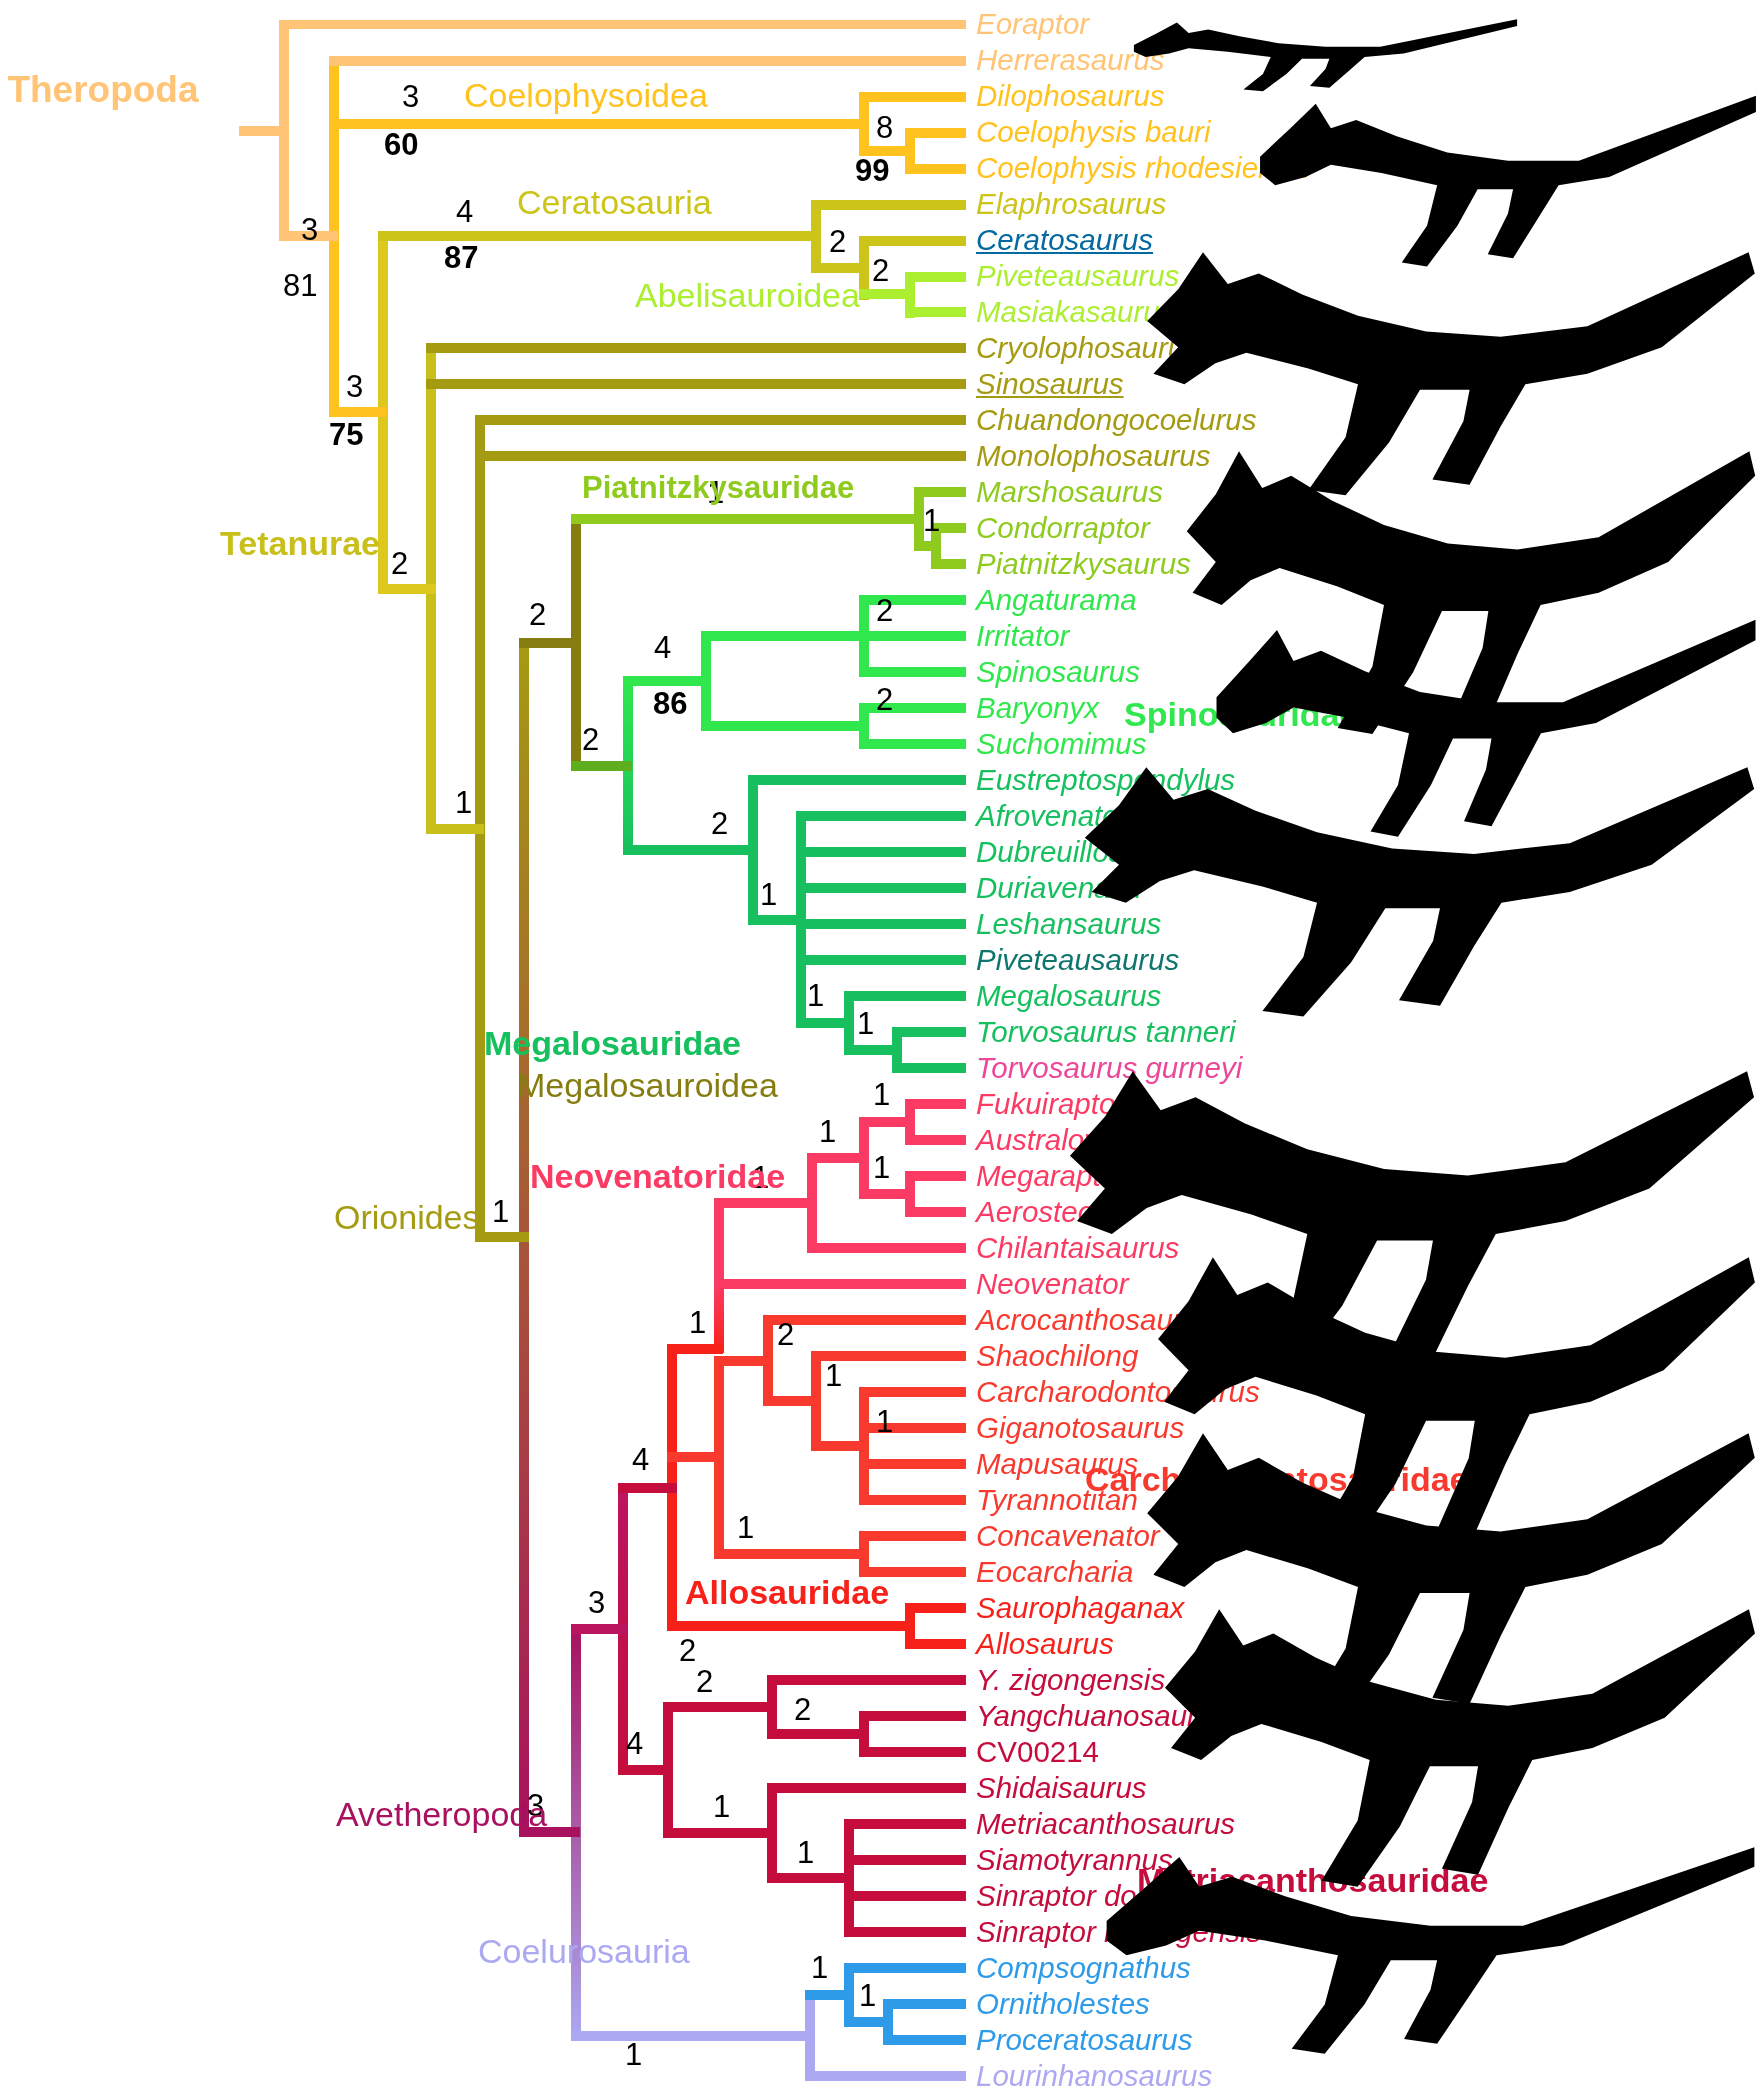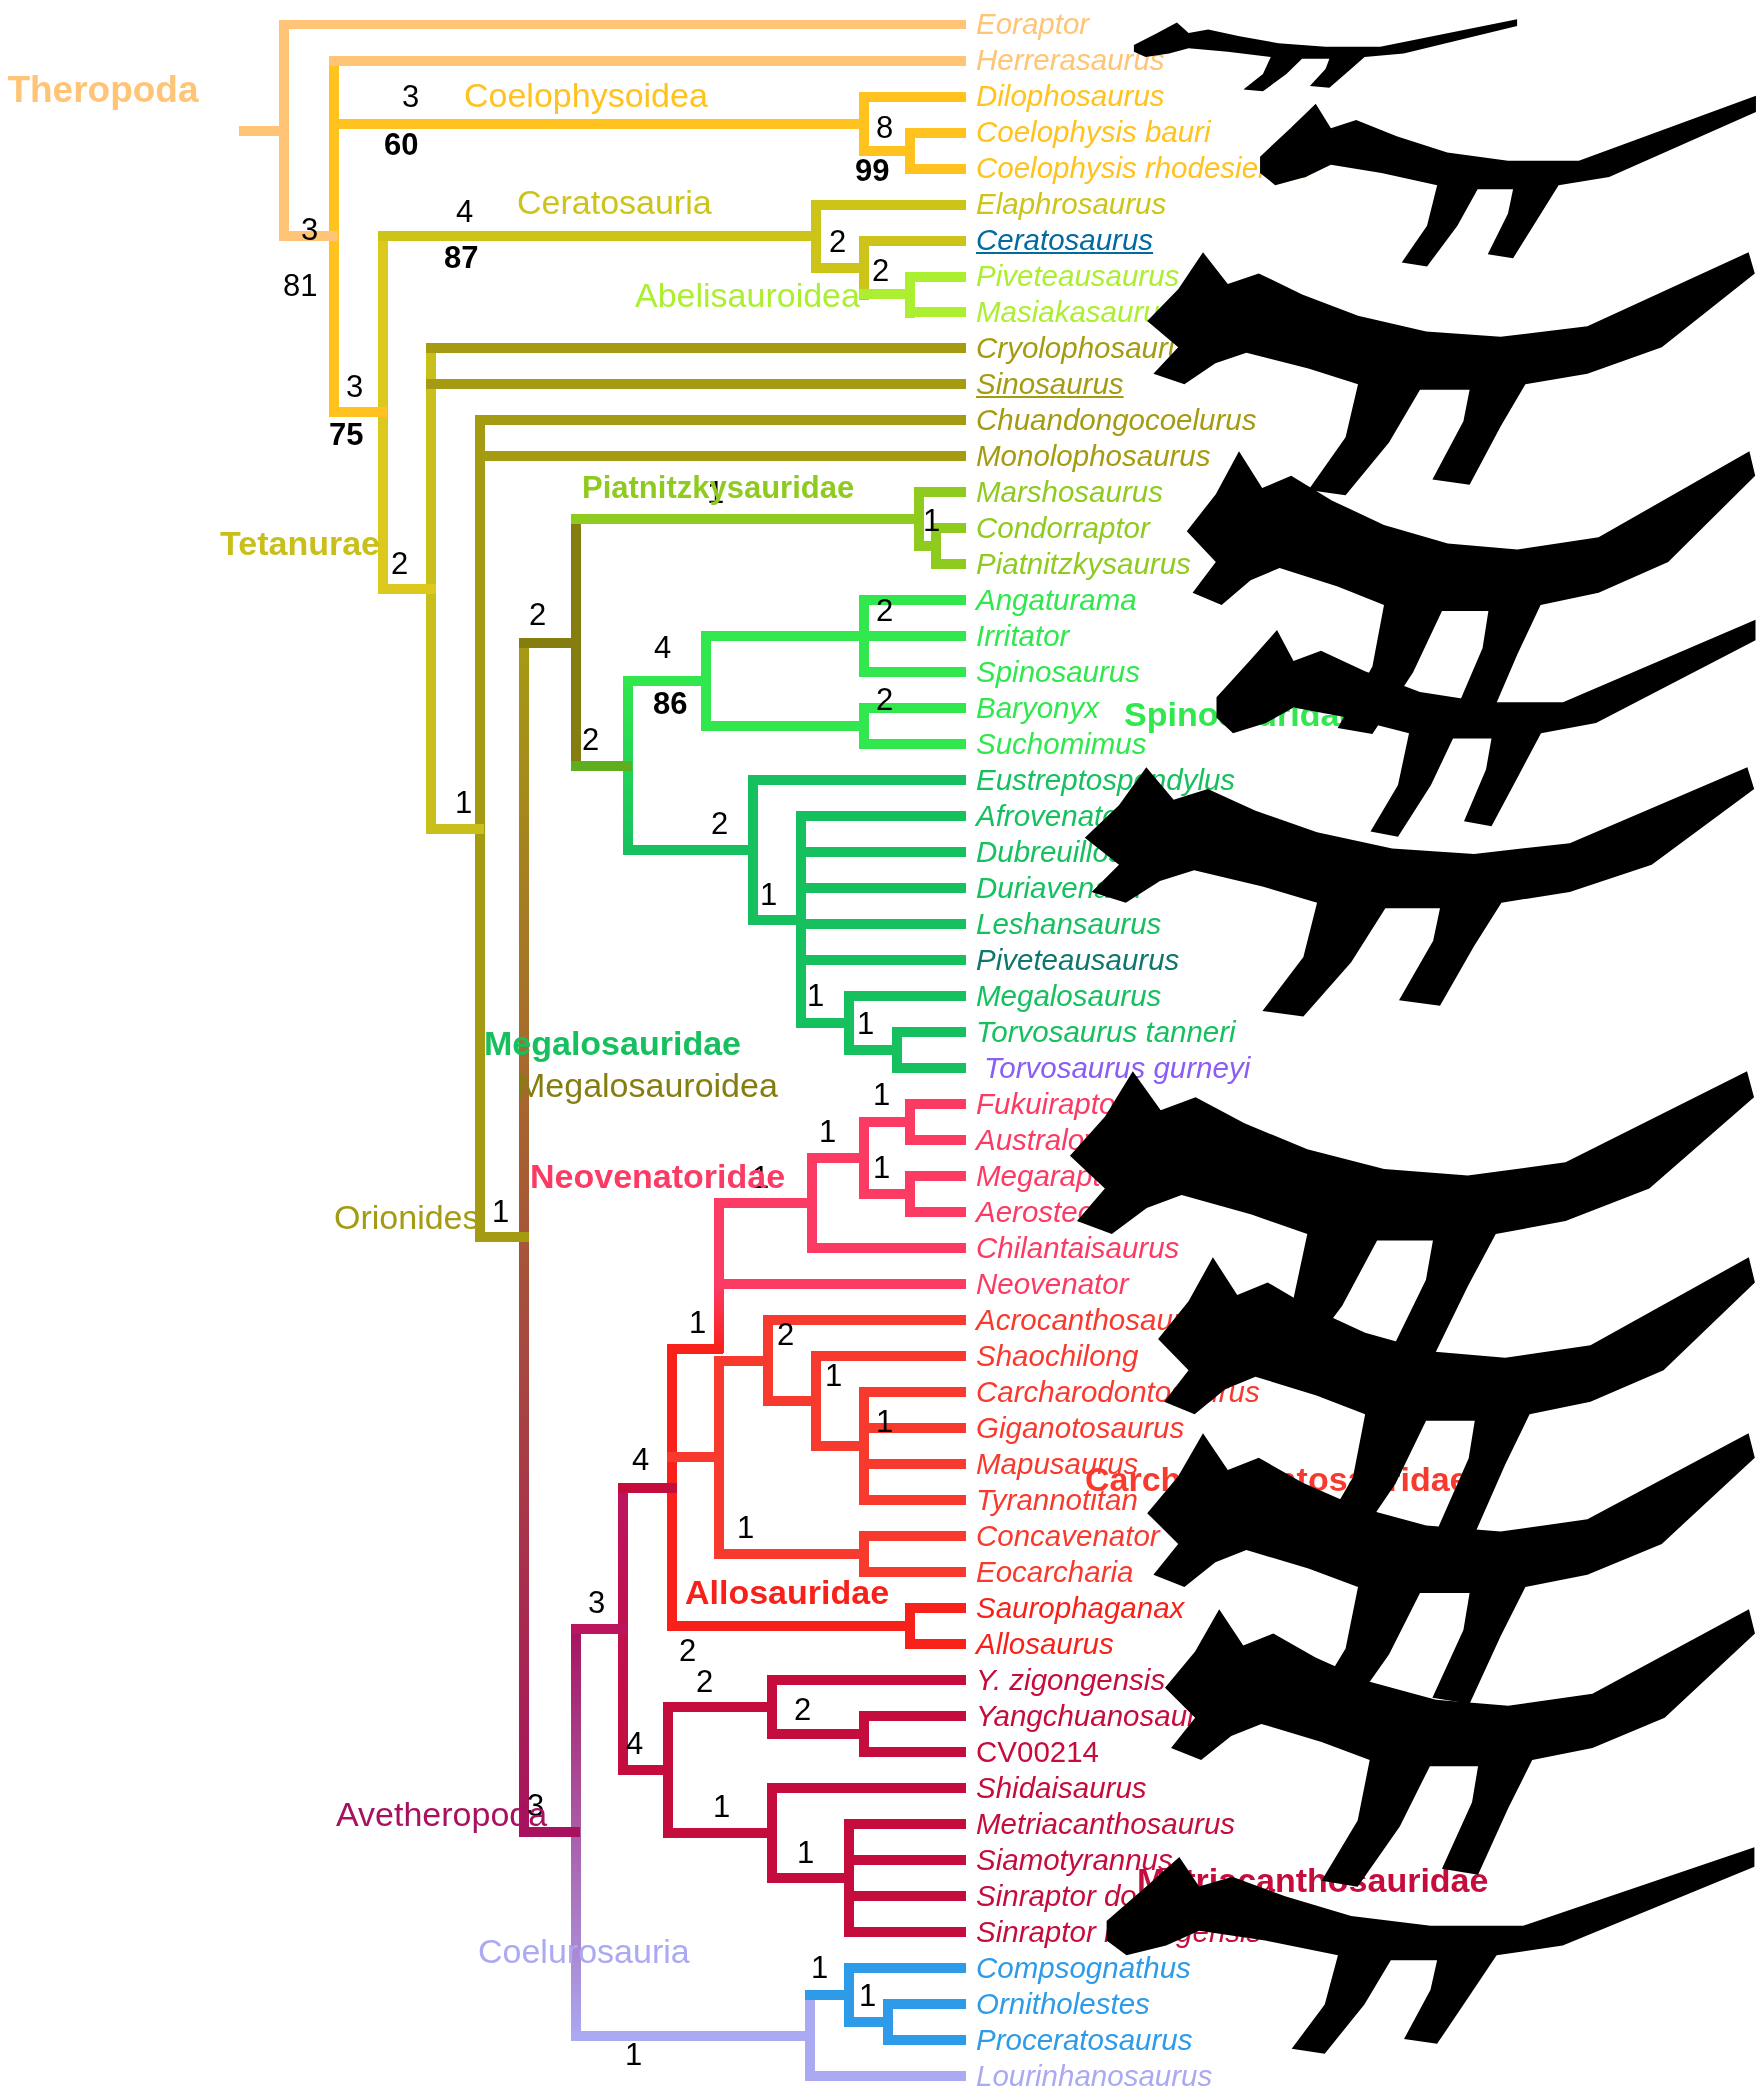--- a/index.html
+++ b/index.html
@@ -62,21 +62,21 @@
     <div class="tip" style="left: 976px; top: 688px; color: rgb(48, 232, 77);">Baryonyx</div>
     <div class="hl" style="left: 859px; top: 739px; width: 107px; background: rgb(48, 232, 77);"></div>
     <div class="tip" style="left: 976px; top: 724px; color: rgb(48, 232, 77);">Suchomimus</div>
     <div class="bar" style="left: 701px; top: 631px; height: 100px; background: rgb(48, 232, 77);"></div>
     <div class="hl" style="left: 701px; top: 631px; width: 168px; background: rgb(48, 232, 77);"></div>
     <div class="hl" style="left: 701px; top: 721px; width: 168px; background: rgb(48, 232, 77);"></div>
     <div class="bar" style="left: 892px; top: 1027px; height: 46px; background: rgb(22, 192, 95);"></div>
     <div class="hl" style="left: 892px; top: 1027px; width: 74px; background: rgb(22, 192, 95);"></div>
     <div class="tip" style="left: 976px; top: 1012px; color: rgb(22, 192, 95);">Torvosaurus tanneri</div>
     <div class="hl" style="left: 892px; top: 1063px; width: 74px; background: rgb(22, 192, 95);"></div>
-    <div class="tip" style="left: 976px; top: 1048px; color: #8b5cf6; margin-left: 8px;">Torvosaurus gurneyi</div>
+    <div class="tip" style="left: 976px; top: 1048px; color: #ec4899;">Torvosaurus gurneyi</div>
     <div class="bar" style="left: 844px; top: 991px; height: 64px; background: rgb(22, 192, 95);"></div>
     <div class="hl" style="left: 844px; top: 991px; width: 122px; background: rgb(22, 192, 95);"></div>
     <div class="tip" style="left: 976px; top: 976px; color: rgb(22, 192, 95);">Megalosaurus</div>
     <div class="hl" style="left: 844px; top: 1045px; width: 58px; background: rgb(22, 192, 95);"></div>
     <div class="bar" style="left: 796px; top: 811px; height: 217px; background: rgb(22, 192, 95);"></div>
     <div class="hl" style="left: 796px; top: 811px; width: 170px; background: rgb(22, 192, 95);"></div>
     <div class="tip" style="left: 976px; top: 796px; color: rgb(22, 192, 95);">Afrovenator</div>
     <div class="hl" style="left: 796px; top: 847px; width: 170px; background: rgb(22, 192, 95);"></div>
     <div class="tip" style="left: 976px; top: 832px; color: rgb(22, 192, 95);">Dubreuillosaurus</div>
     <div class="hl" style="left: 796px; top: 883px; width: 170px; background: rgb(22, 192, 95);"></div>

